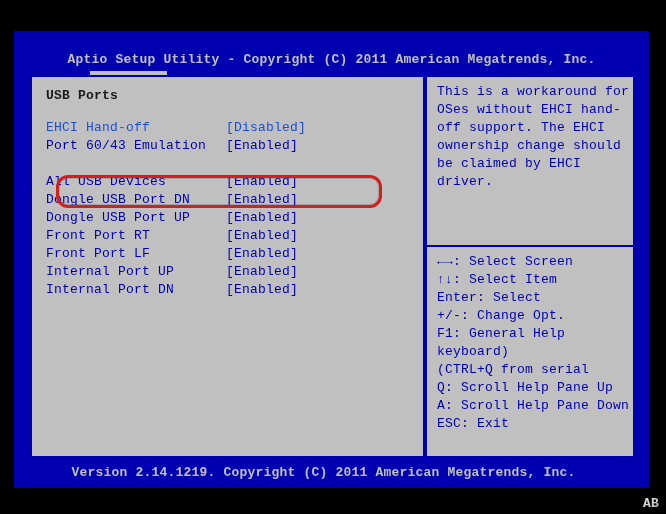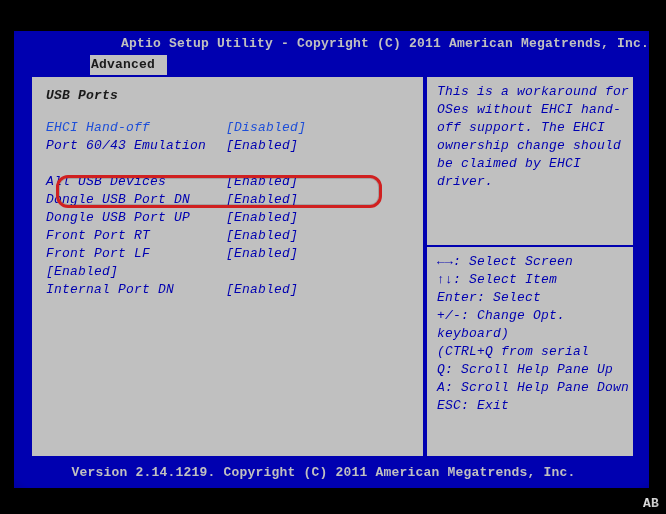--- a/index.html
+++ b/index.html
@@ -15,22 +15,22 @@
   }
   .outer{
     position:absolute;
     top:29px;left:12px;right:15px;bottom:24px;
     background:#0000b0;
     border:2px solid #000;
   }
   .header{
     height:20px;
     color:#c0c0c0;
-    text-align:right;
-    padding-top:4px;
+    text-align:center;
+    padding-top:20px;
     font-weight:bold;
   }
   .tabbar{
     height:20px;
     position:relative;
   }
   .tab{
     position:absolute;
     left:76px;
     top:0;
@@ -38,21 +38,20 @@
     color:#1a1a1a;
     padding:1px 12px 2px 1px;
     font-weight:bold;
   }
   .workarea{
     position:absolute;
     top:44px;
     left:16px;right:16px;bottom:30px;
     background:#c0c0c0;
     display:flex;
-    font-style:italic;
   }
   .leftpane{
     flex:0 0 395px;
     border:2px solid #0000b0;
     position:relative;
     padding:10px 14px;
     box-sizing:border-box;
     color:#0000b0;
   }
   .rightpane{
@@ -159,39 +158,41 @@
       </div>
       <div class="row">
         <span class="label">Front Port RT</span>
         <span class="val">[Enabled]</span>
       </div>
       <div class="row">
         <span class="label">Front Port LF</span>
         <span class="val">[Enabled]</span>
       </div>
       <div class="row">
+        <span class="label">Internal Port UP</span>
         <span class="val">[Enabled]</span>
       </div>
       <div class="row">
         <span class="label">Internal Port DN</span>
         <span class="val">[Enabled]</span>
       </div>
 
       <div class="highlight"></div>
     </div>
 
     <div class="rightpane">
       <div class="rightbox help">
         <div>This is a workaround for OSes without EHCI hand-off support. The EHCI ownership change should be claimed by EHCI driver.</div>
       </div>
       <div class="rightbox keys">
         <div class="keyline">←→: Select Screen</div>
         <div class="keyline">↑↓: Select Item</div>
         <div class="keyline">Enter: Select</div>
         <div class="keyline">+/-: Change Opt.</div>
+        <div class="keyline">F1: General Help</div>
         <div class="keyline">keyboard)</div>
         <div class="keyline">(CTRL+Q from serial</div>
         <div class="keyline">Q: Scroll Help Pane Up</div>
         <div class="keyline">A: Scroll Help Pane Down</div>
         <div class="keyline">ESC: Exit</div>
       </div>
     </div>
   </div>
 
   <div class="footer">Version 2.14.1219. Copyright (C) 2011 American Megatrends, Inc.</div>

